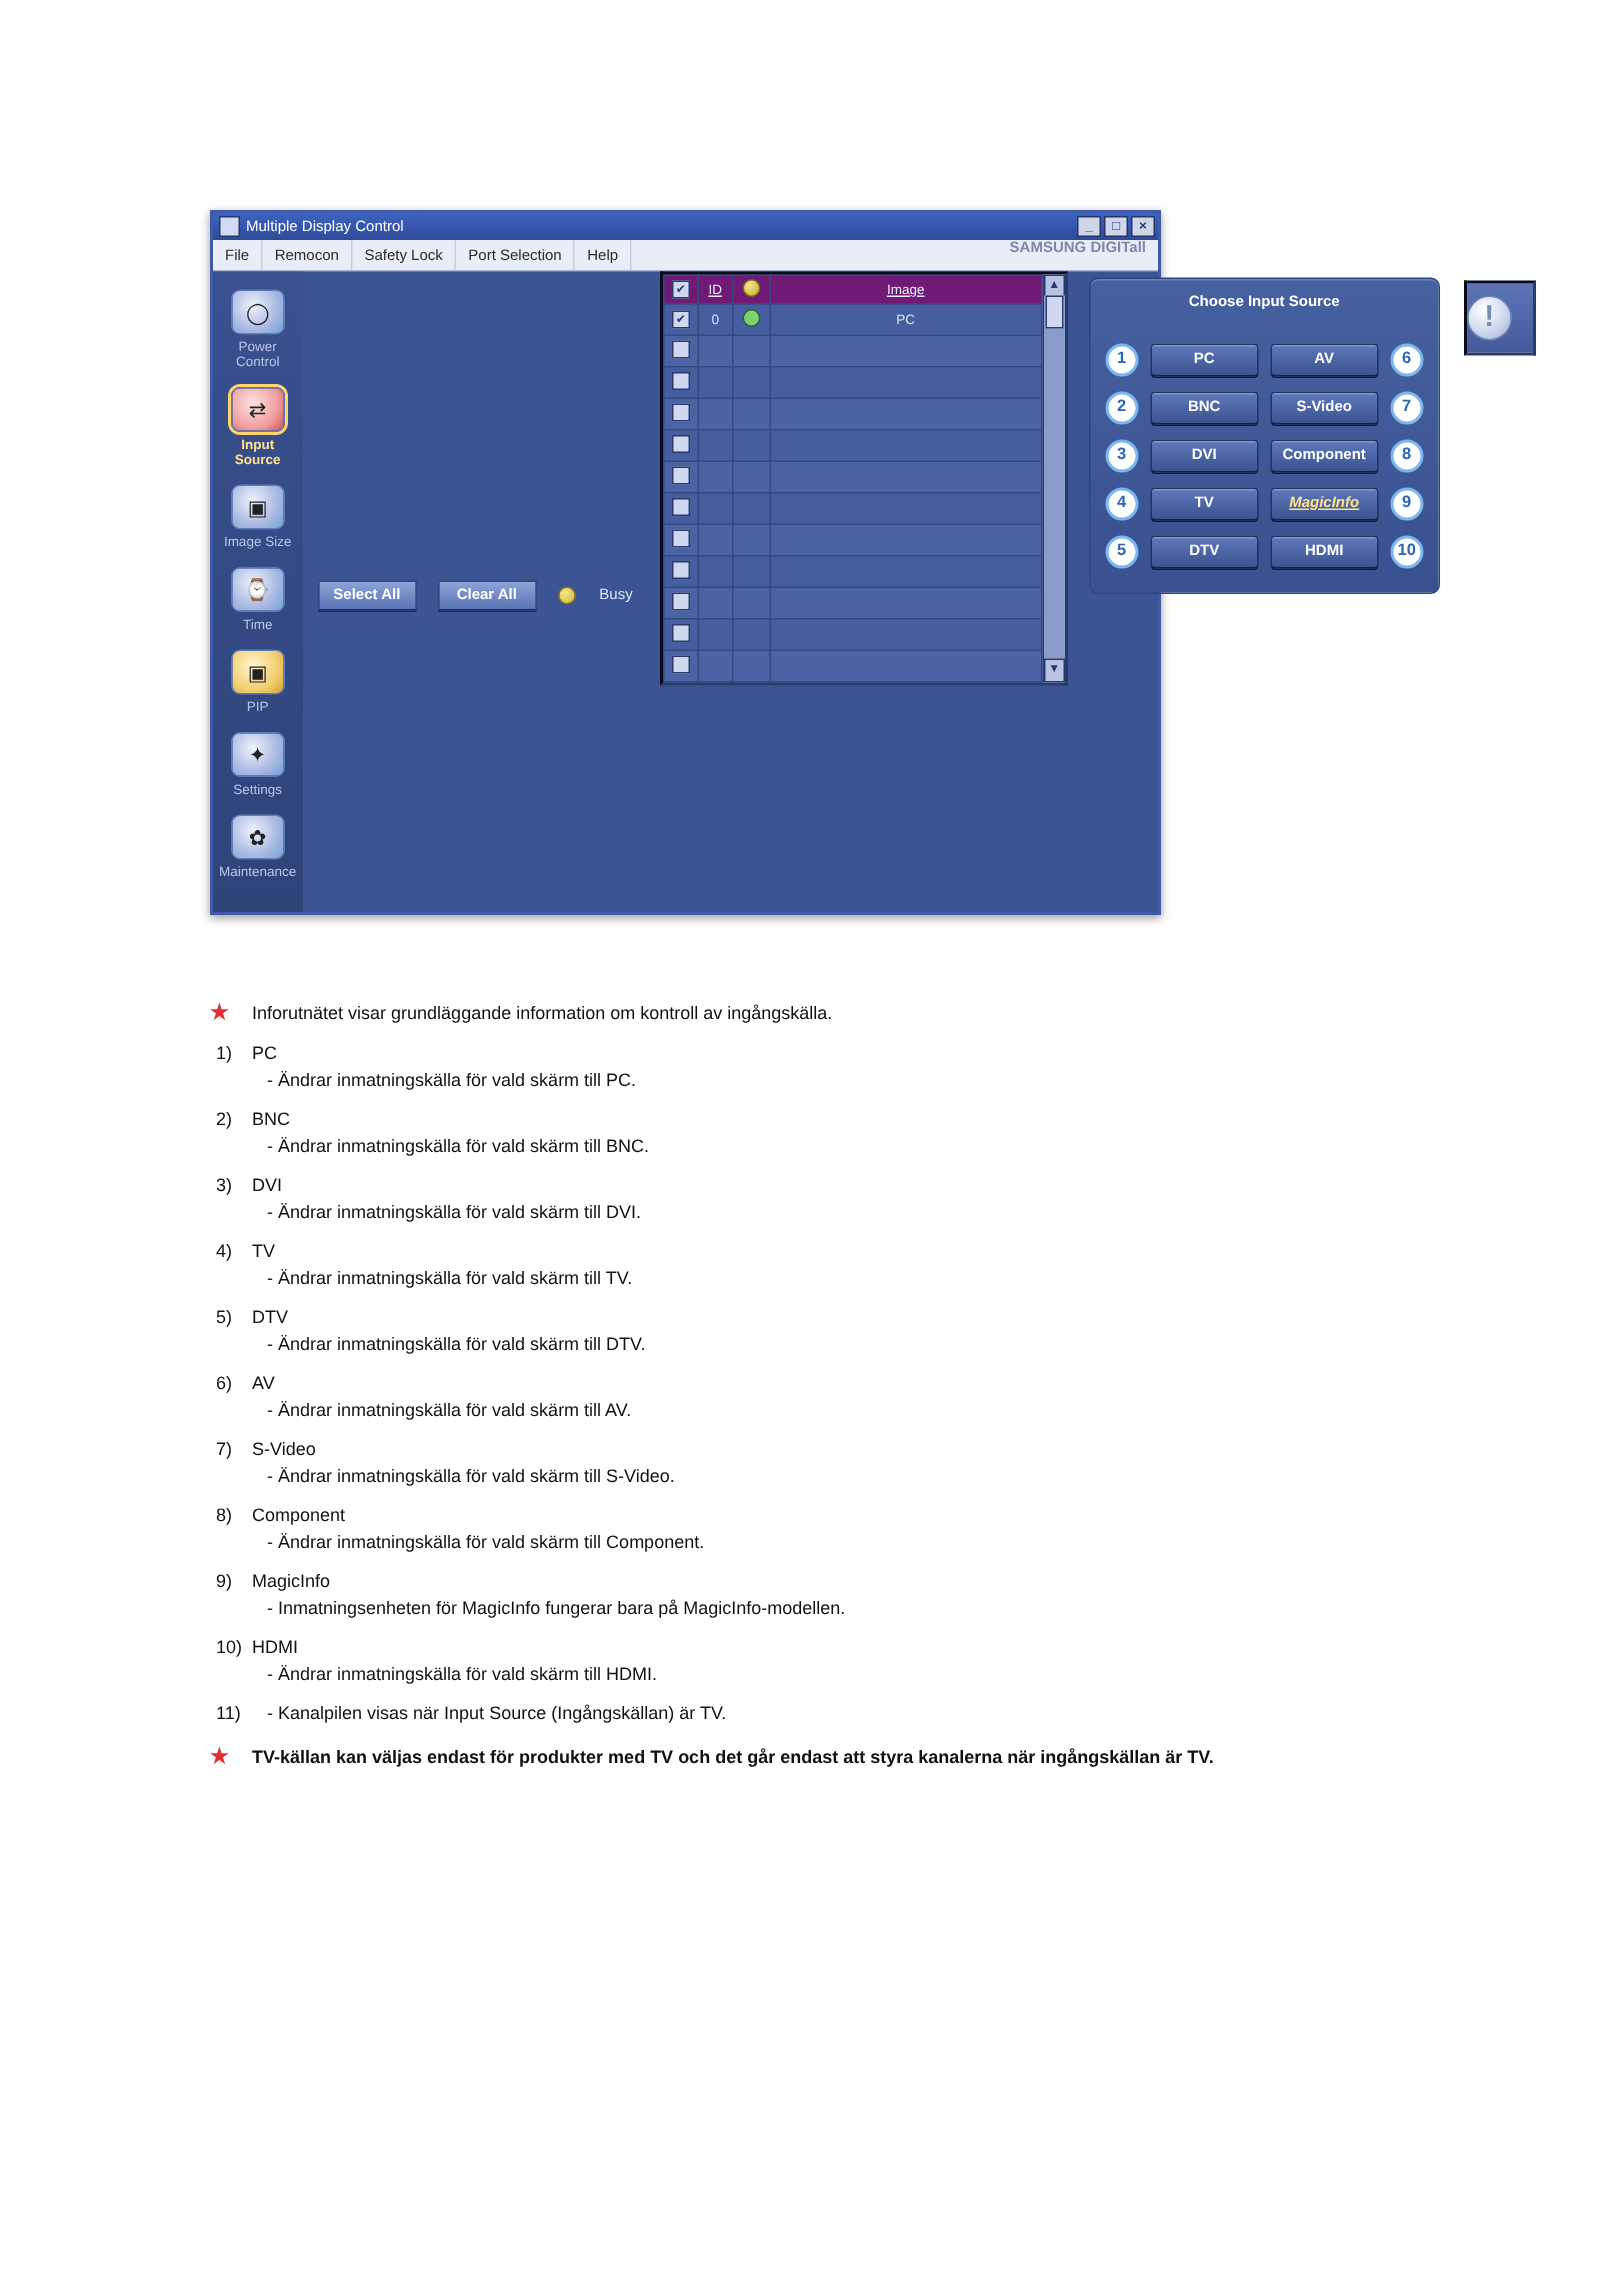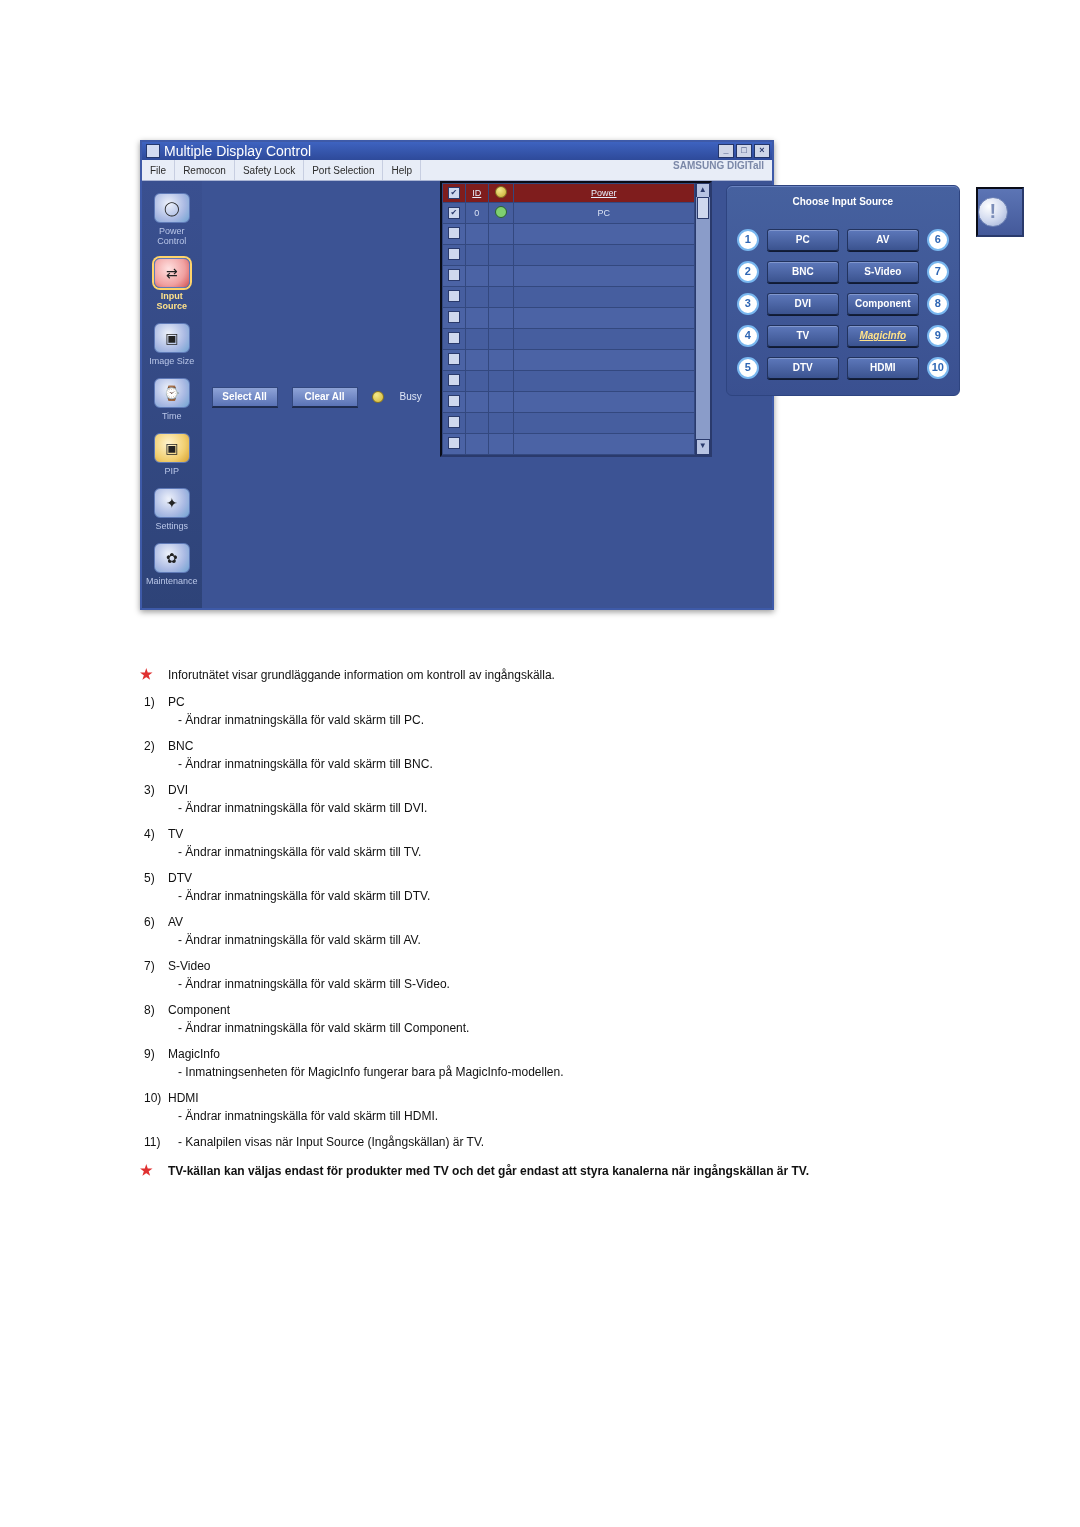--- a/index.html
+++ b/index.html
@@ -28,21 +28,21 @@
     padding: 0 2px 0 4px;
   }
   .titlebar .tb-icon {
     width: 12px; height: 12px;
     background: #d2dbf2;
     border: 1px solid #24386e;
     margin-right: 4px;
   }
   .titlebar .title {
     color: #ffffff;
-    font-size: 14px;
+    font-size: 10px;
   }
   .titlebar .spacer { flex: 1; }
   .winbtn {
     width: 14px; height: 12px;
     background: #cfd6e8;
     border: 1px solid #23356a;
     margin-left: 2px;
     font-size: 9px;
     line-height: 10px;
     text-align: center;
@@ -146,21 +146,21 @@
     display:flex;
   }
   .table-inner { flex:1; overflow:hidden; }
   table.grid {
     border-collapse: collapse;
     width: 100%;
     font-size: 9px;
     color: #d9e1f4;
   }
   table.grid th {
-    background: #7f1d1d;
+    background: #701a75;
     border: 1px solid #33487f;
     height: 16px;
     font-weight: normal;
     color: #e8eefb;
     text-decoration: underline;
   }
   table.grid td {
     border: 1px solid #33487f;
     height: 18px;
     text-align:center;
@@ -372,21 +372,21 @@
 
         <div class="content-row">
           <div class="table-wrap">
             <div class="table-inner">
               <table class="grid">
                 <tbody>
                     <tr>
                   <th class="chkcell"><span class="chkbox on"></span></th>
                   <th class="idcell">ID</th>
                   <th class="ledcell"><span class="led header"></span></th>
-                  <th>Power</th>
+                  <th>Image</th>
                 </tr>
                 <tr>
                   <td><span class="chkbox on"></span></td>
                   <td>0</td>
                   <td><span class="led"></span></td>
                   <td>PC</td>
                 </tr>
                 <tr>
                       <td><span class="chkbox"></span></td>
                       <td></td>

